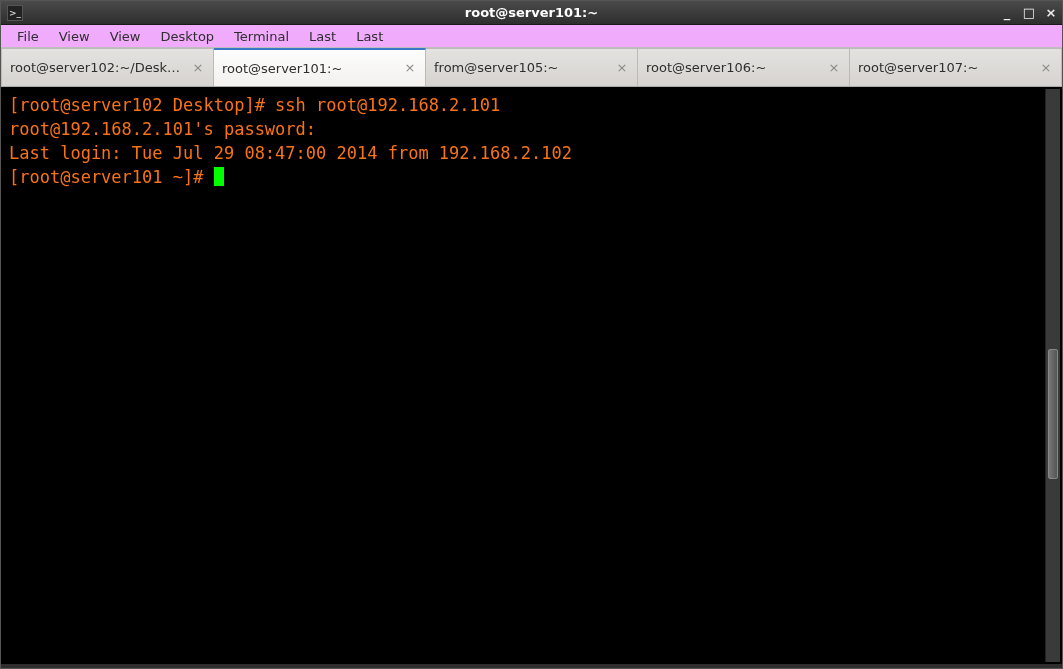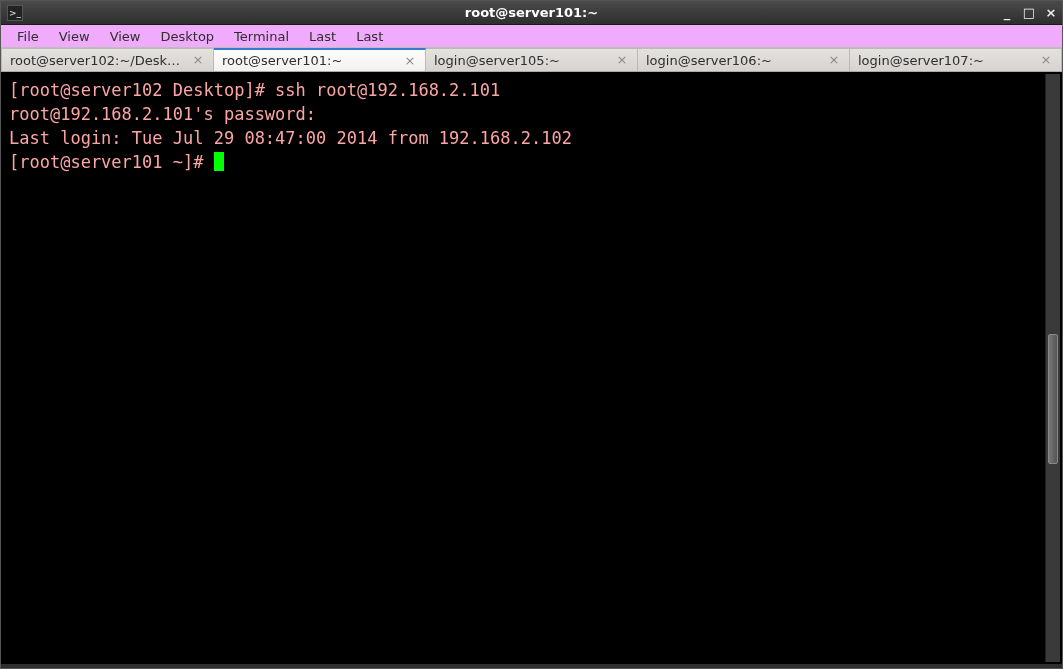--- a/index.html
+++ b/index.html
@@ -67,21 +67,21 @@
     padding: 0 6px;
   }
   .menuitem {
     padding: 4px 10px;
     color: #2e2e2e;
     cursor: pointer;
   }
 
   
   .tabbar {
-    height: 24px;
+    height: 39px;
     background: #d6d3d0;
     display: flex;
     align-items: stretch;
     border-bottom: 1px solid #aaa;
   }
   .tab {
     flex: 1;
     display: flex;
     align-items: center;
     padding: 0 8px;
@@ -119,21 +119,21 @@
   
   .termwrap {
     flex: 1;
     background: #000;
     position: relative;
     display: flex;
     padding: 2px;
   }
   .terminal {
     flex: 1;
-    color: #fca5a5;
+    color: #f97316;
     font-family: "DejaVu Sans Mono","Liberation Mono","Courier New",monospace;
     font-size: 17px;
     line-height: 24px;
     white-space: pre;
     padding: 4px 6px;
     overflow: hidden;
   }
   .cursor {
     display: inline-block;
     width: 10px;
@@ -189,29 +189,29 @@
 <div class="tabbar">
   <div class="tab">
     <span class="tab-label">root@server102:~/Desktop</span>
     <span class="tab-close">×</span>
   </div>
   <div class="tab active">
     <span class="tab-label">root@server101:~</span>
     <span class="tab-close">×</span>
   </div>
   <div class="tab">
-    <span class="tab-label">login@server105:~</span>
-    <span class="tab-close">×</span>
-  </div>
-  <div class="tab">
-    <span class="tab-label">login@server106:~</span>
-    <span class="tab-close">×</span>
-  </div>
-  <div class="tab">
-    <span class="tab-label">login@server107:~</span>
+    <span class="tab-label">from@server105:~</span>
+    <span class="tab-close">×</span>
+  </div>
+  <div class="tab">
+    <span class="tab-label">root@server106:~</span>
+    <span class="tab-close">×</span>
+  </div>
+  <div class="tab">
+    <span class="tab-label">root@server107:~</span>
     <span class="tab-close">×</span>
   </div>
 </div>
 
 <div class="termwrap">
   <div class="terminal" id="terminal-pre">[root@server102 Desktop]# ssh root@192.168.2.101
 root@192.168.2.101's password:
 Last login: Tue Jul 29 08:47:00 2014 from 192.168.2.102
 [root@server101 ~]# <span class="cursor"></span></div>
   <div class="scrollbar">

